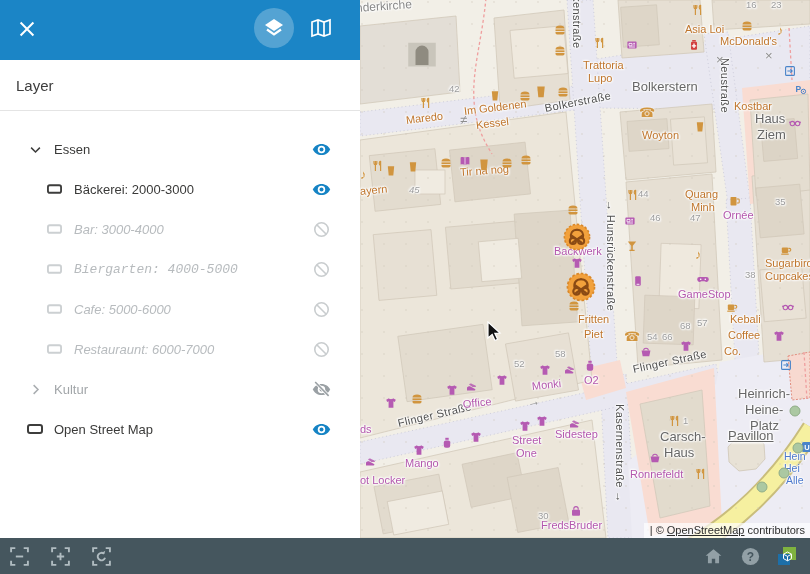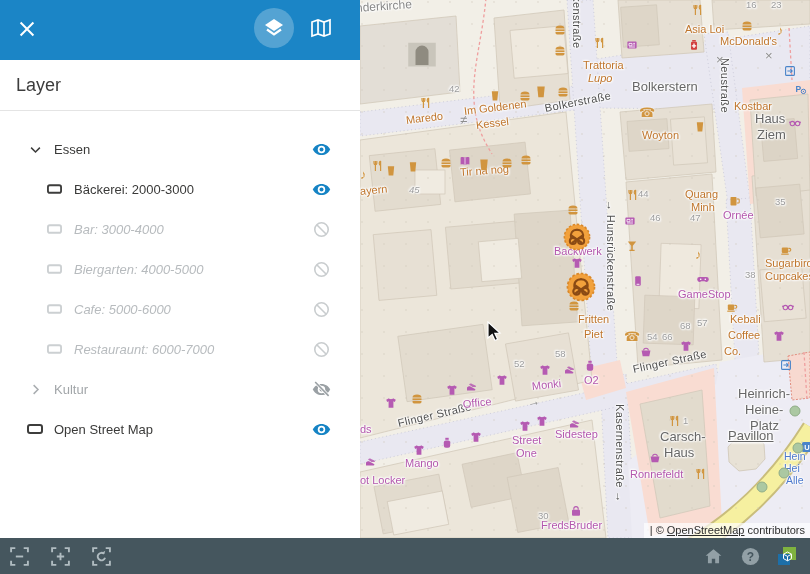--- a/index.html
+++ b/index.html
@@ -7,21 +7,21 @@
        font-family:"Liberation Sans",sans-serif;}
   
   #panel{position:absolute;left:0;top:0;width:360px;height:538px;background:#fff;z-index:5;}
   #panel-header{position:absolute;left:0;top:0;width:360px;height:60px;background:#1b85c6;}
   #close-btn{position:absolute;left:16px;top:18px;width:22px;height:22px;cursor:pointer;}
   #layers-btn{position:absolute;left:254px;top:8px;width:40px;height:40px;border-radius:50%;
               background:#54a3d3;display:flex;align-items:center;justify-content:center;cursor:pointer;}
   #map-btn{position:absolute;left:309px;top:17px;width:24px;height:24px;cursor:pointer;}
   #panel-title-bar{position:absolute;left:0;top:60px;width:360px;height:50px;background:#fff;
                    border-bottom:1px solid #e4e4e4;display:flex;align-items:center;}
-  #panel-title{margin-left:16px;font-size:18px;color:#3d3d3d;}
+  #panel-title{margin-left:16px;font-size:15px;color:#3d3d3d;}
   #layer-tree{position:absolute;left:0;top:111px;width:360px;padding-top:18px;}
   .tree-row{height:40px;display:flex;align-items:center;padding-right:29px;font-size:13px;}
   .tree-row .lead{width:18px;margin-right:10px;display:flex;align-items:center;justify-content:center;flex:none;}
   .tree-row.lvl1 .lead{width:15px;margin-right:12px;}
   .tree-row .lbl{flex:1;color:#3a3a39;white-space:nowrap;overflow:hidden;}
   .tree-row.state-disabled .lbl{color:#b7bbbe;font-style:italic;}
   .tree-row.state-muted .lbl{color:#a2a6a9;}
   .tree-row .eye{width:20px;height:20px;flex:none;cursor:pointer;display:flex;align-items:center;justify-content:center;}
   
   #map{position:absolute;left:360px;top:0;width:450px;height:538px;overflow:hidden;background:#f2efe7;cursor:default;}
@@ -146,21 +146,21 @@
       <span class="ml ml-place" style="left: 378px; top: 387px;">Heinrich-</span>
       <span class="ml ml-place" style="left: 385px; top: 403px;">Heine-</span>
       <span class="ml ml-place" style="left: 390px; top: 419px;">Platz</span>
       <span class="ml ml-place" style="left: 368px; top: 429px; text-decoration: underline;">Pavillon</span>
       <span class="ml ml-food" style="left: 46px; top: 115px; transform: rotate(-7deg); transform-origin: 0px 50%;">Maredo</span>
       <span class="ml ml-food" style="left: 104px; top: 106px; transform: rotate(-7deg); transform-origin: 0px 50%;">Im Goldenen</span>
       <span class="ml ml-food" style="left: 116px; top: 120px; transform: rotate(-7deg); transform-origin: 0px 50%;">Kessel</span>
       <span class="ml ml-food" style="left: 325px; top: 24px;">Asia Loi</span>
       <span class="ml ml-food" style="left: 360px; top: 36px;">McDonald's</span>
       <span class="ml ml-food" style="left: 223px; top: 60px;">Trattoria</span>
-      <span class="ml ml-food" style="left: 228px; top: 73px; font-style: italic;">Lupo</span>
+      <span class="ml ml-food" style="left: 228px; top: 73px;">Lupo</span>
       <span class="ml ml-food" style="left: 282px; top: 130px;">Woyton</span>
       <span class="ml ml-food" style="left: 374px; top: 101px;">Kostbar</span>
       <span class="ml ml-food" style="left: 100px; top: 167px; transform: rotate(-4deg); transform-origin: 0px 50%;">Tir na nog</span>
       <span class="ml ml-food" style="left: 0px; top: 186px; transform: rotate(-5deg); transform-origin: 0px 50%;">ayern</span>
       <span class="ml ml-food" style="left: 325px; top: 189px;">Quang</span>
       <span class="ml ml-food" style="left: 331px; top: 202px;">Minh</span>
       <span class="ml ml-shop" style="left: 363px; top: 210px;">Ornée</span>
       <span class="ml ml-food" style="left: 405px; top: 258px;">Sugarbird</span>
       <span class="ml ml-food" style="left: 405px; top: 271px;">Cupcakes</span>
       <span class="ml ml-food" style="left: 370px; top: 314px;">Kebali</span>
@@ -719,21 +719,21 @@
           </svg>
         </span>
         <span class="lbl">Bar: 3000-4000</span>
         <span class="eye">
           <svg width="19" height="19" viewBox="0 0 24 24">
             <circle cx="12" cy="12" r="8.5" fill="none" stroke="#c9cdcf" stroke-width="2"></circle>
             <path d="M6.3,6.3 L17.7,17.7" stroke="#c9cdcf" stroke-width="2"></path>
           </svg>
         </span>
       </div>
-      <div class="tree-row state-disabled lvl1" style="padding-left: 47px;">
+      <div class="tree-row state-disabled lvl1" style="padding-left: 47px; font-family: Liberation Mono, monospace;">
         <span class="lead">
           <svg width="16" height="10" viewBox="0 0 16 10">
             <rect x="1" y="1" width="14" height="8" rx="2" fill="none" stroke="#ccd0d2" stroke-width="2"></rect>
           </svg>
         </span>
         <span class="lbl">Biergarten: 4000-5000</span>
         <span class="eye">
           <svg width="19" height="19" viewBox="0 0 24 24">
             <circle cx="12" cy="12" r="8.5" fill="none" stroke="#c9cdcf" stroke-width="2"></circle>
             <path d="M6.3,6.3 L17.7,17.7" stroke="#c9cdcf" stroke-width="2"></path>

